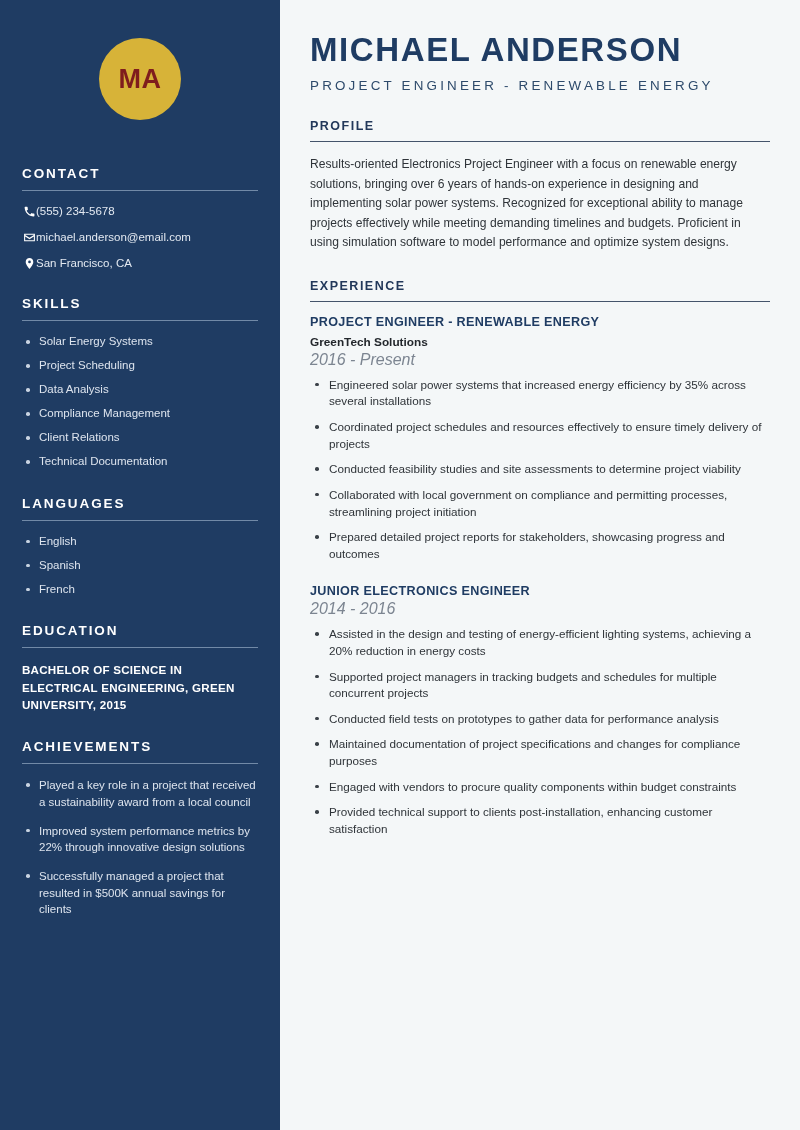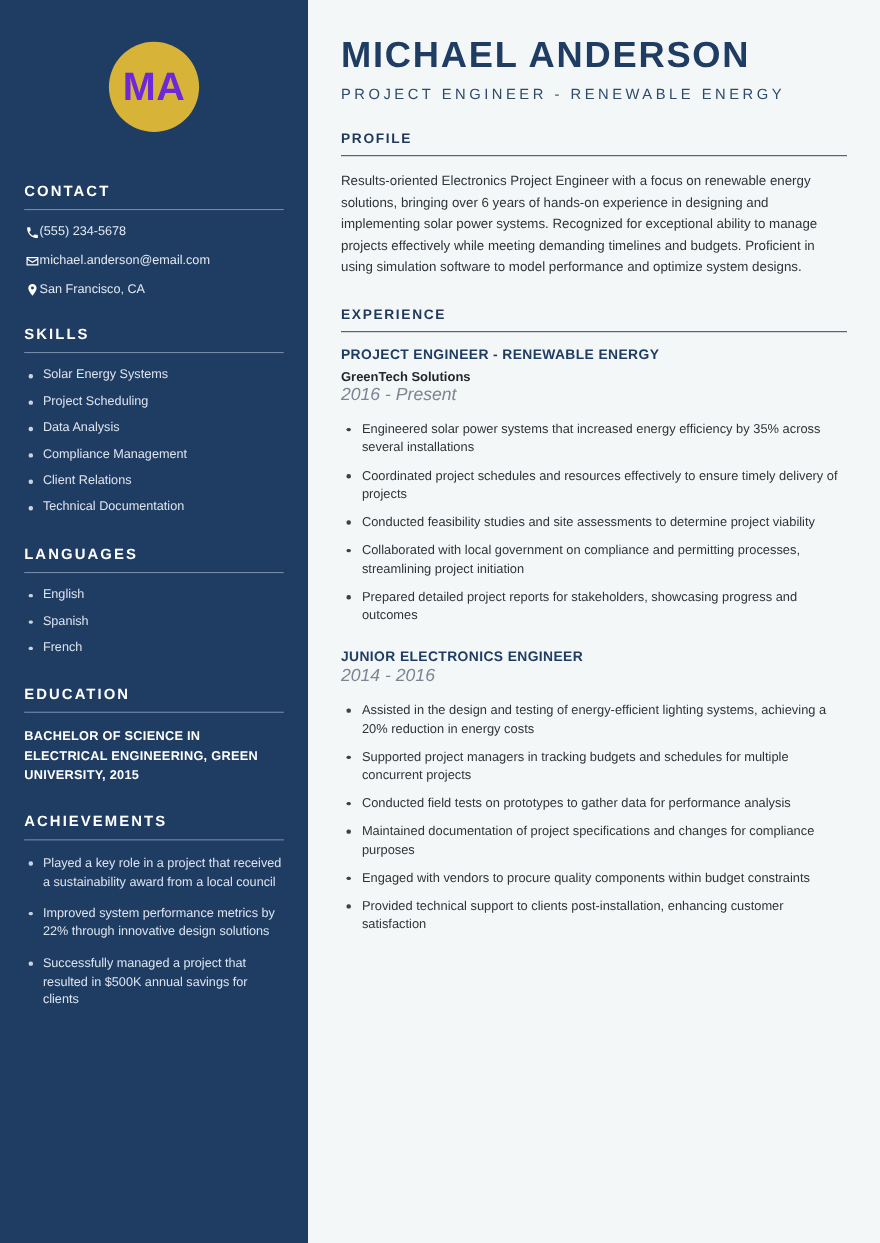--- a/index.html
+++ b/index.html
@@ -37,22 +37,22 @@
     padding-bottom: 46px;
   }
   .avatar {
     width: 82px;
     height: 82px;
     border-radius: 50%;
     background: #d7b338;
     display: flex;
     align-items: center;
     justify-content: center;
-    color: #6d28d9;
-    font-size: 36px;
+    color: #7f1d1d;
+    font-size: 27px;
     font-weight: bold;
     letter-spacing: 0.5px;
   }
 
   .side-section { margin-bottom: 26px; }
 
   .side-heading {
     font-size: 13.5px;
     font-weight: bold;
     letter-spacing: 1.9px;
@@ -175,21 +175,21 @@
   }
   .job-dates {
     margin-top: 2px;
     font-size: 16px;
     font-style: italic;
     color: #7c8591;
   }
 
   .job-bullets {
     list-style: none;
-    margin-top: 14px;
+    margin-top: 8px;
   }
   .job-bullets li {
     position: relative;
     padding-left: 19px;
     margin-bottom: 9px;
     font-size: 11.7px;
     line-height: 1.42;
     color: #2f3439;
   }
   .job-bullets li::before {

